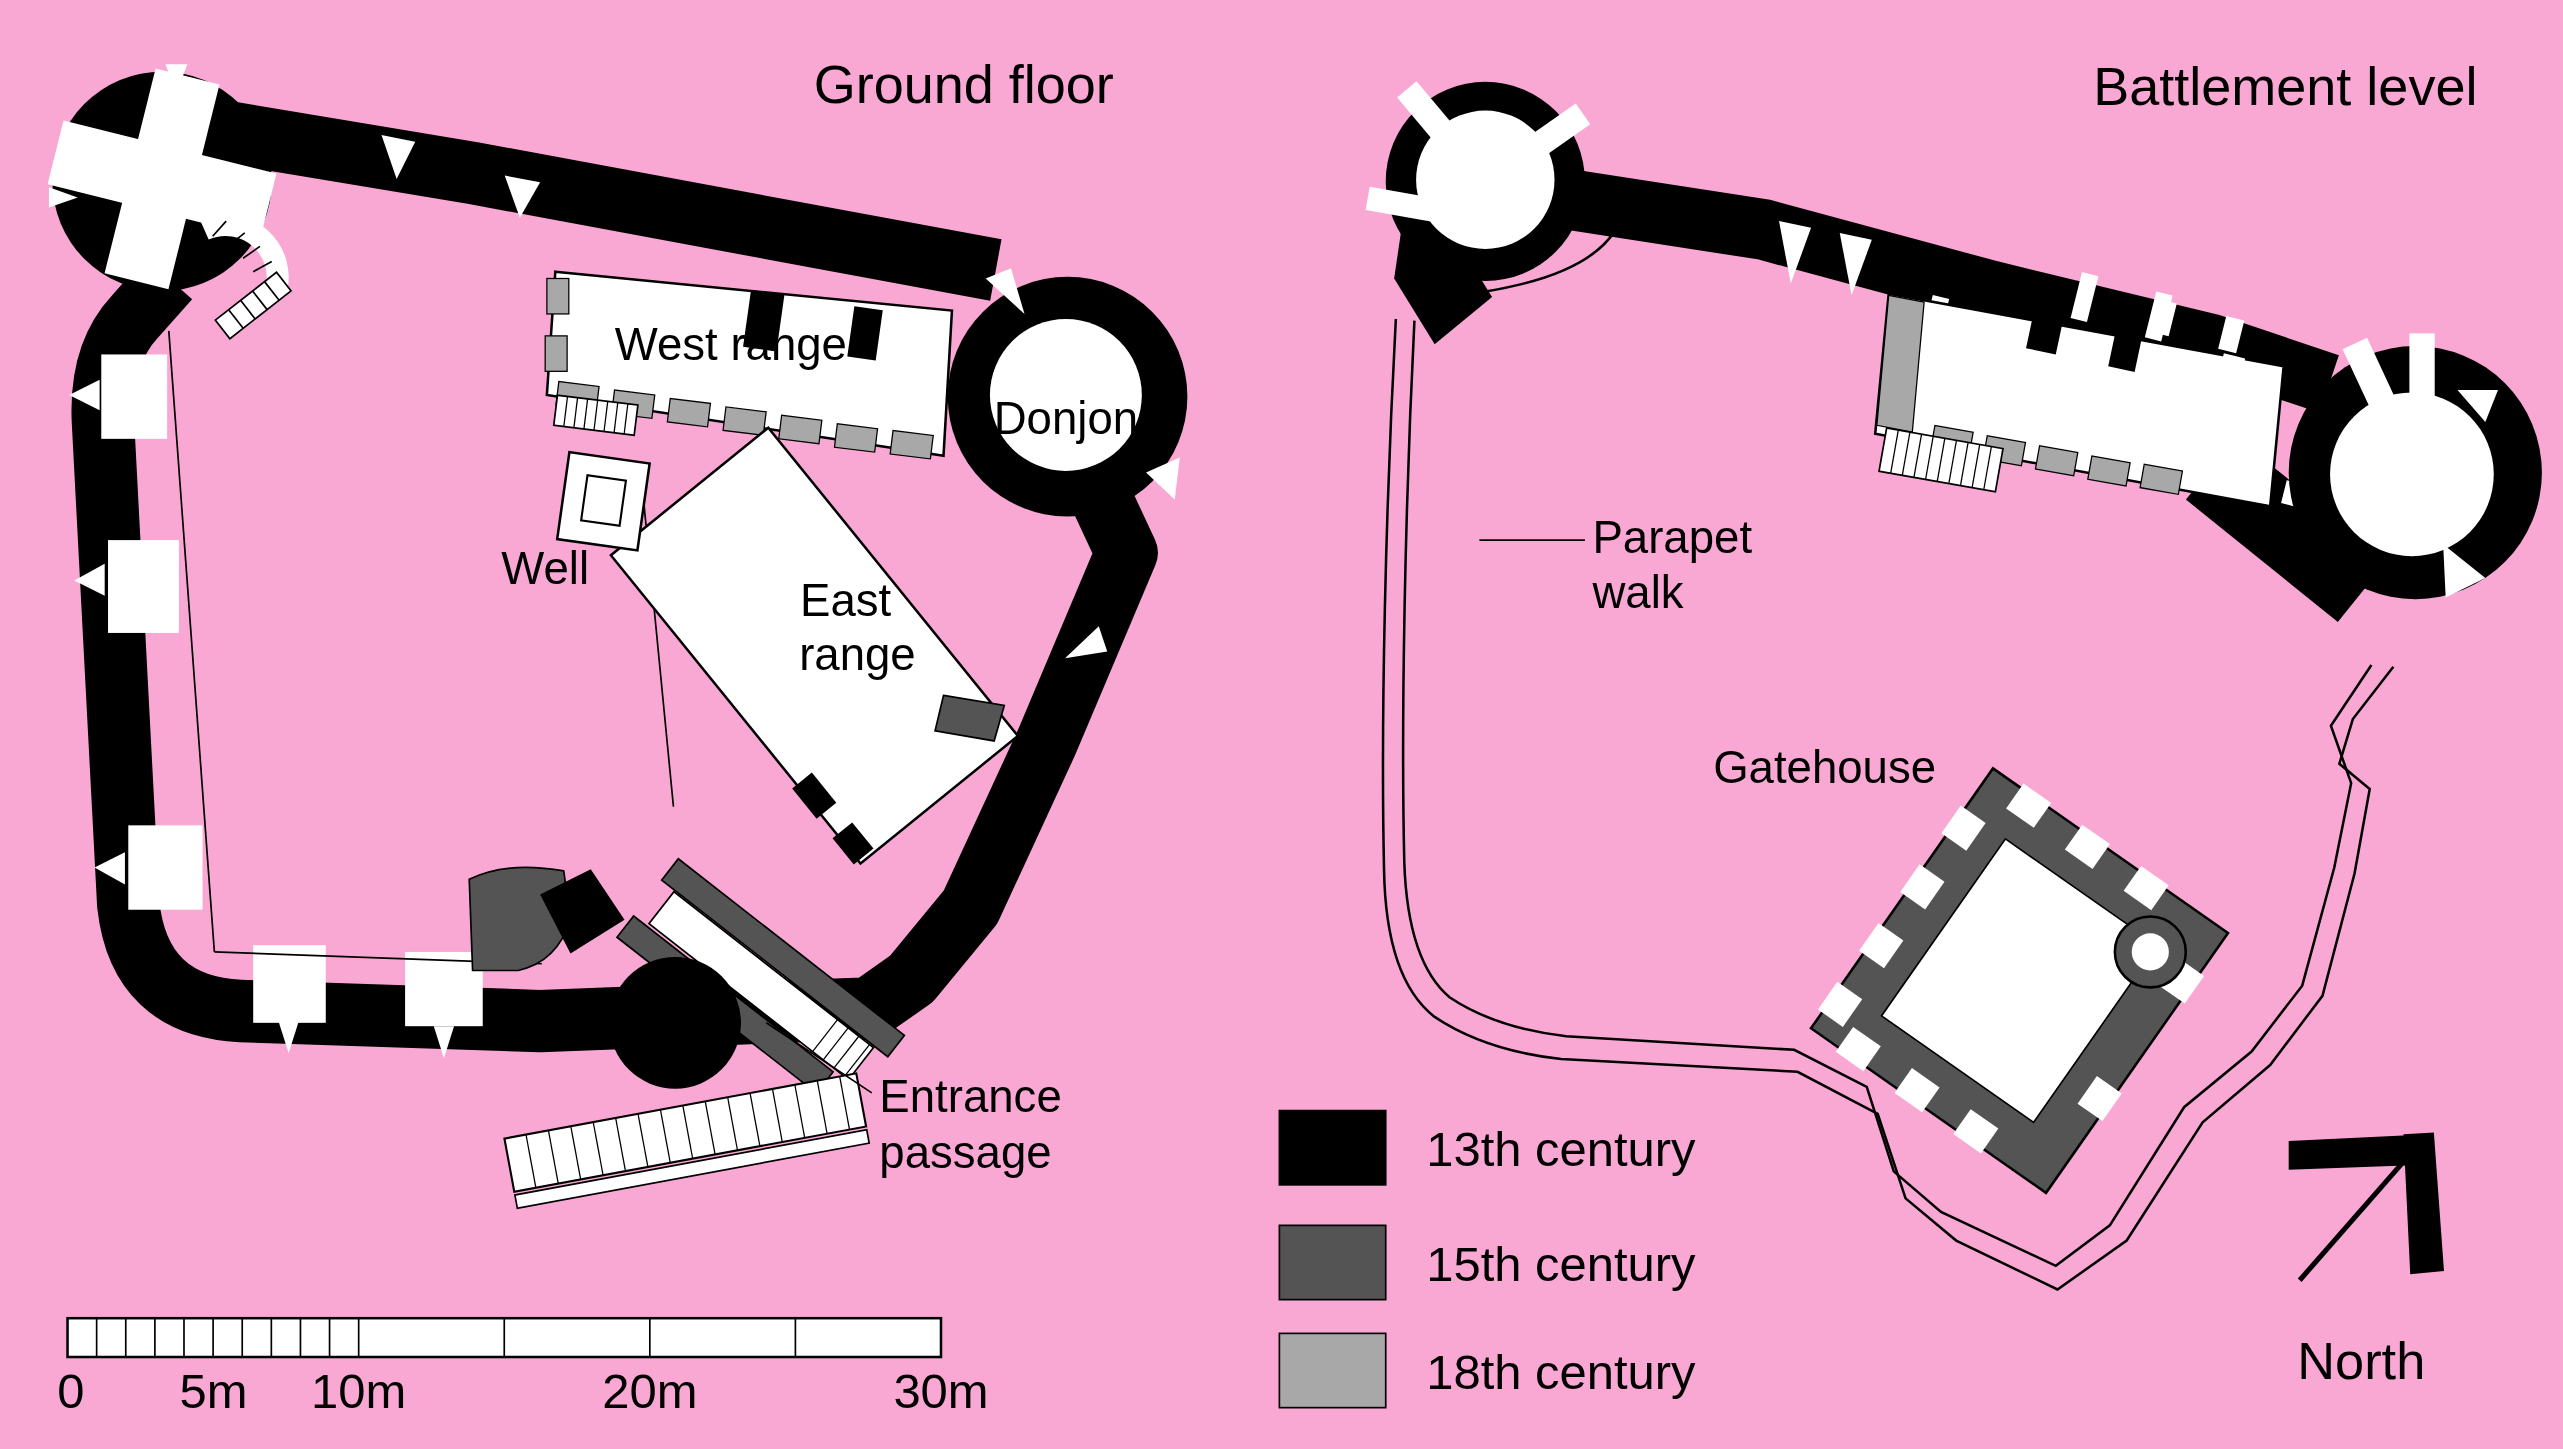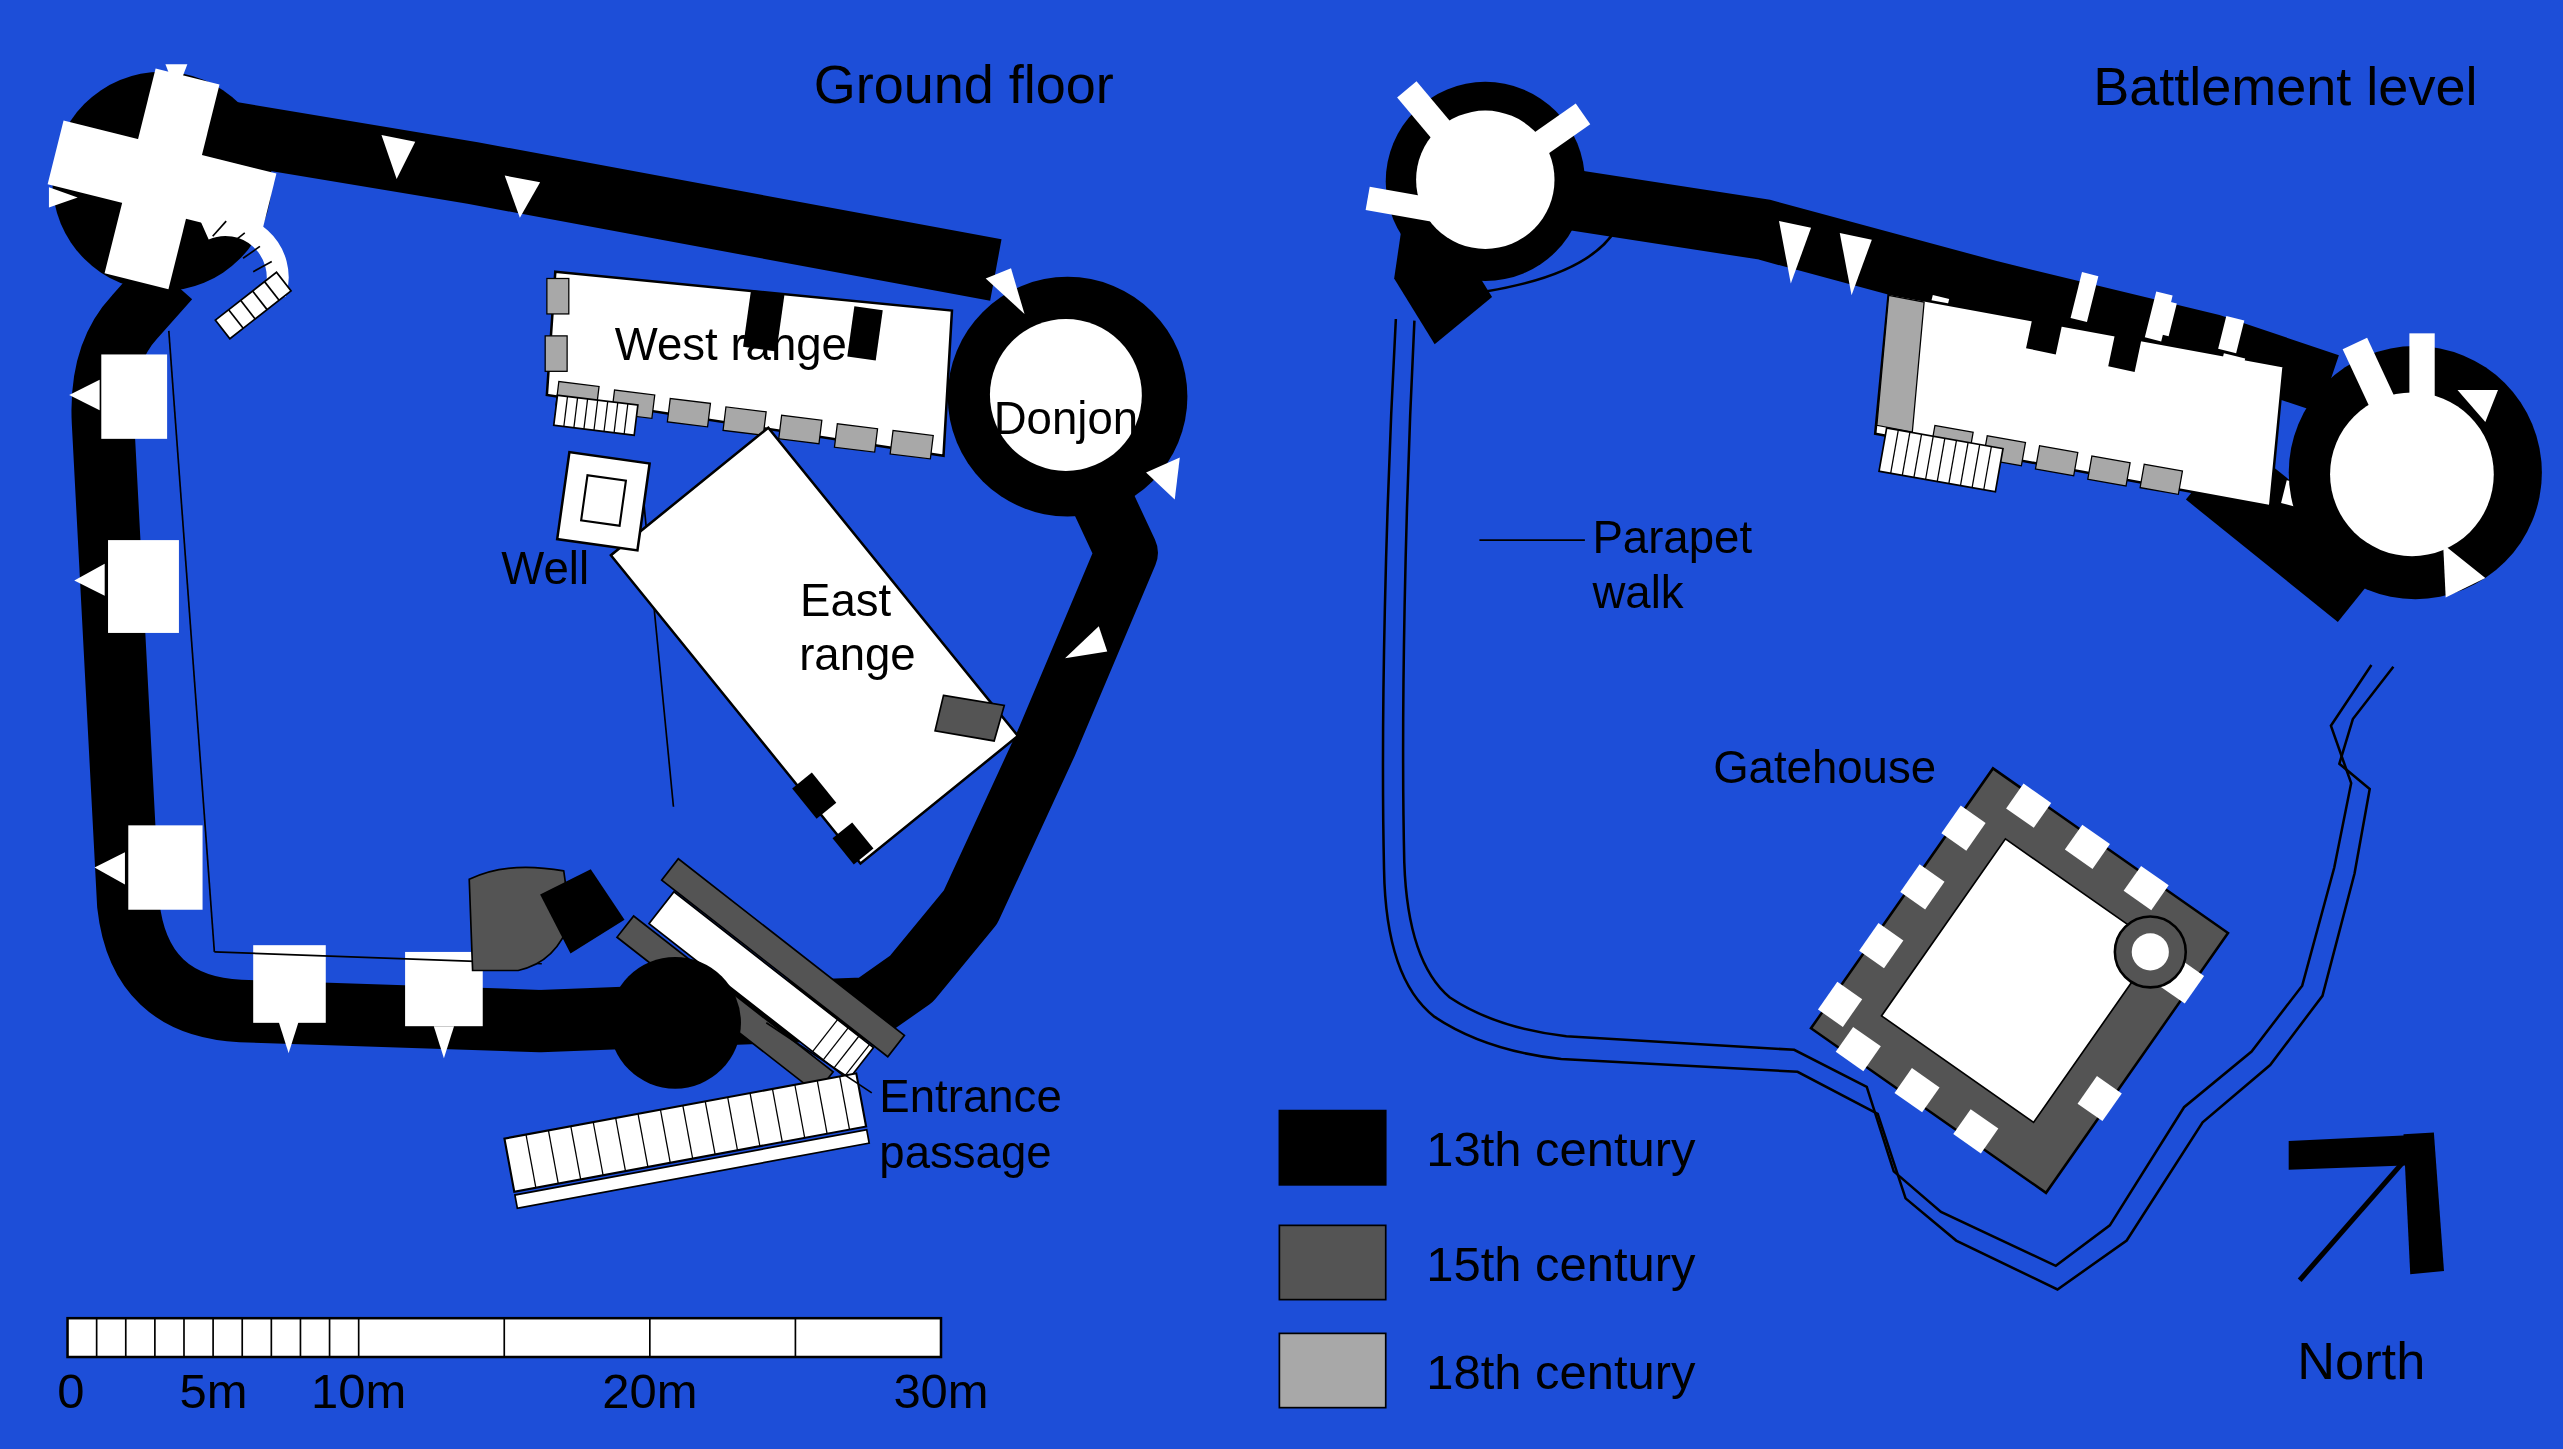--- a/index.html
+++ b/index.html
@@ -1,16 +1,16 @@
 <!DOCTYPE html>
 <html style="font-size:13.5px"><head>
 <meta charset="utf-8">
 <style>
   html,body{margin:0;padding:0;background:#ffffff;}
-  .page{width:2563px;height:1449px;background:#1d4ed8;position:relative;overflow:hidden;}
+  .page{width:2563px;height:1449px;background:#f9a8d4;position:relative;overflow:hidden;}
   svg{display:block;}
   text{font-family:"Liberation Sans", sans-serif;fill:#000;}
   .title{font-size:64px;}
   .plan-label{font-size:54px;}
   .legend-label{font-size:58px;}
   .scale-label{font-size:58px;}
   .north-label{font-size:62px;}
 </style>
 </head>
 <body>

